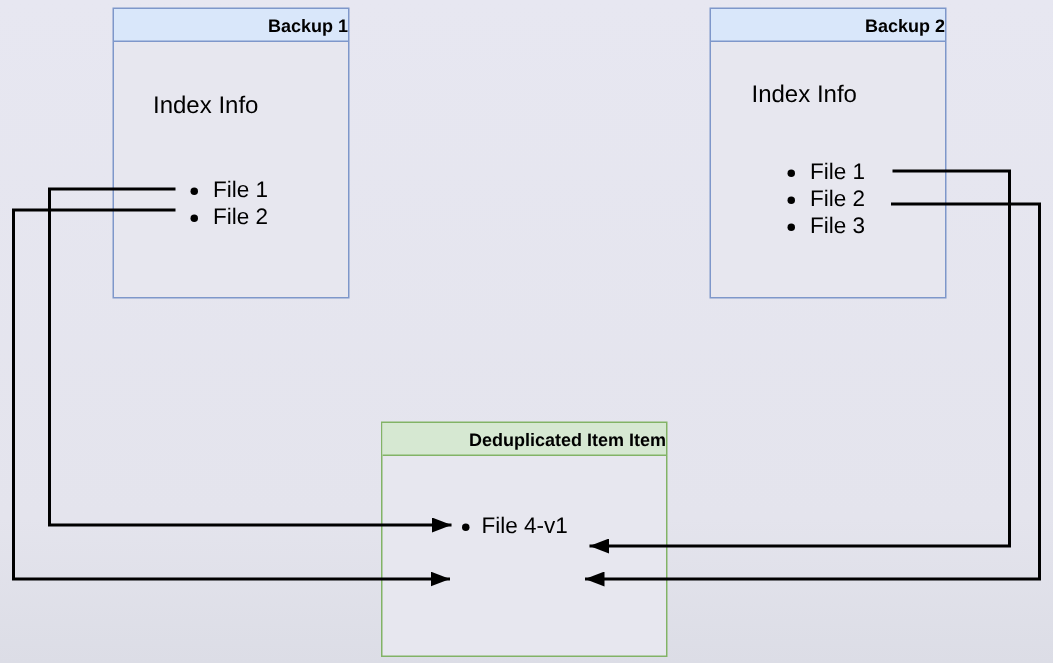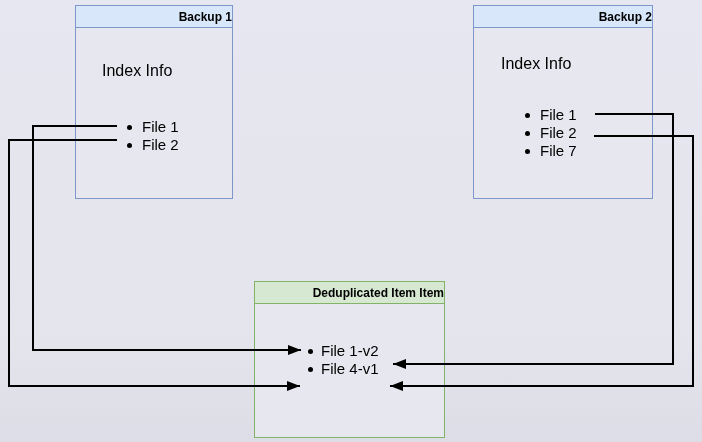--- a/index.html
+++ b/index.html
@@ -100,46 +100,42 @@
         <span class="dot"></span>
         <span>File 1</span>
       </li>
       <li>
         <span class="dot"></span>
         <span>File 2</span>
       </li>
     </ul>
   </div>
 
-  <div class="node blue" style="left:473px; top:5px; width:180px; height:194px;">
+  <div class="node blue" style="left:473px; top:5px; width:158px; height:194px;">
     <div class="node-header">Backup 2</div>
     <div class="subtitle" style="left:27px; top:50px;">Index Info</div>
     <ul class="file-list list-b2" style="top:100px;">
       <li>
         <span class="dot"></span>
         <span>File 1</span>
       </li>
       <li>
         <span class="dot"></span>
         <span>File 2</span>
       </li>
       <li>
         <span class="dot"></span>
-        <span>File 7</span>
+        <span>File 3</span>
       </li>
     </ul>
   </div>
 
   <div class="node green" style="left:254px; top:281px; width:191px; height:157px;">
     <div class="node-header">Deduplicated Item Item</div>
     <ul class="file-list list-dedup" style="top:60px;">
-      <li>
-        <span class="dot"></span>
-        <span>File 1-v2</span>
-      </li>
       <li>
         <span class="dot"></span>
         <span>File 4-v1</span>
       </li>
     </ul>
   </div>
 
   <svg class="edges-layer" viewBox="0 0 702 442">
     <defs>
       <marker id="arrow" markerUnits="userSpaceOnUse" markerWidth="14" markerHeight="10" refX="13" refY="5" orient="auto">

